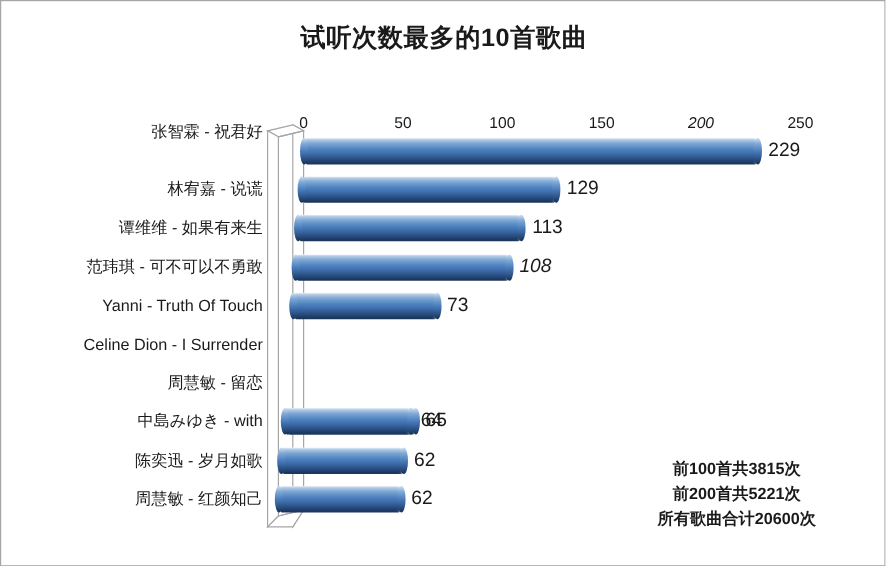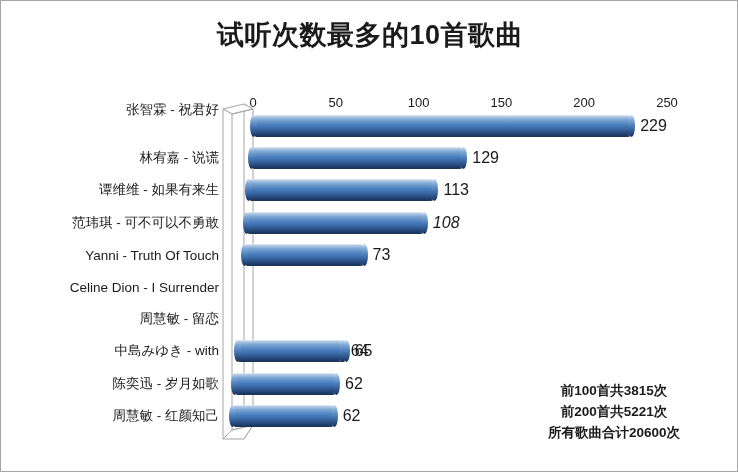--- a/index.html
+++ b/index.html
@@ -20,21 +20,21 @@
     overflow: hidden;
   }
 
   
   #chart-title {
     position: absolute;
     top: 16px;
     left: 0;
     width: 738px;
     text-align: center;
-    font-size: 27px;
+    font-size: 21px;
     font-weight: bold;
     color: #1a1a1a;
     letter-spacing: 0.5px;
     white-space: nowrap;
   }
 
   
   #x-axis {
     position: absolute;
     top: 94px;
@@ -160,21 +160,21 @@
     <polygon points="222,438 231,429 252,424 243,438" fill="#ffffff" stroke="#a6a6a6" stroke-width="1"></polygon>
     <line x1="252" y1="108" x2="231" y2="113" stroke="#a6a6a6" stroke-width="1"></line>
     <line x1="252" y1="424" x2="231" y2="429" stroke="#a6a6a6" stroke-width="1"></line>
   </svg>
 
   <div id="x-axis">
       <div class="tick-label" style="left: 252px;">0</div>
       <div class="tick-label" style="left: 334.8px;">50</div>
       <div class="tick-label" style="left: 417.6px;">100</div>
       <div class="tick-label" style="left: 500.4px;">150</div>
-      <div class="tick-label" style="left: 583.2px;">200</div>
+      <div class="tick-label" style="left: 583.2px; font-style: italic;">200</div>
       <div class="tick-label" style="left: 666px;">250</div>
     </div>
 
   <div id="cat-labels">
       <div class="cat-label" style="top: 1px;">张智霖 - 祝君好</div>
       <div class="cat-label" style="top: 49.2px;">林宥嘉 - 说谎</div>
       <div class="cat-label" style="top: 81.4px;">谭维维 - 如果有来生</div>
       <div class="cat-label" style="top: 113.6px;">范玮琪 - 可不可以不勇敢</div>
       <div class="cat-label" style="top: 145.8px;">Yanni - Truth Of Touch</div>
       <div class="cat-label" style="top: 178px;">Celine Dion - I Surrender</div>

